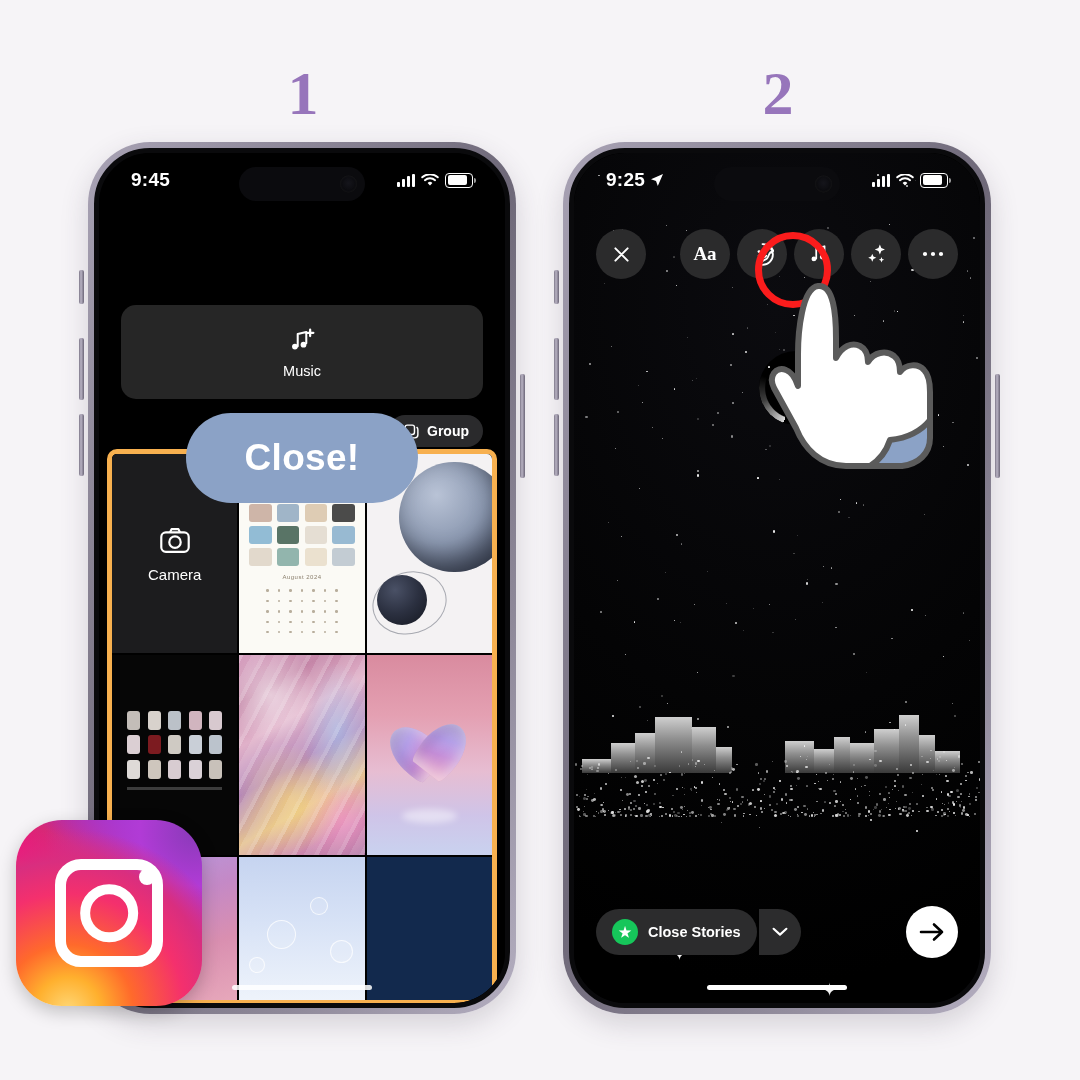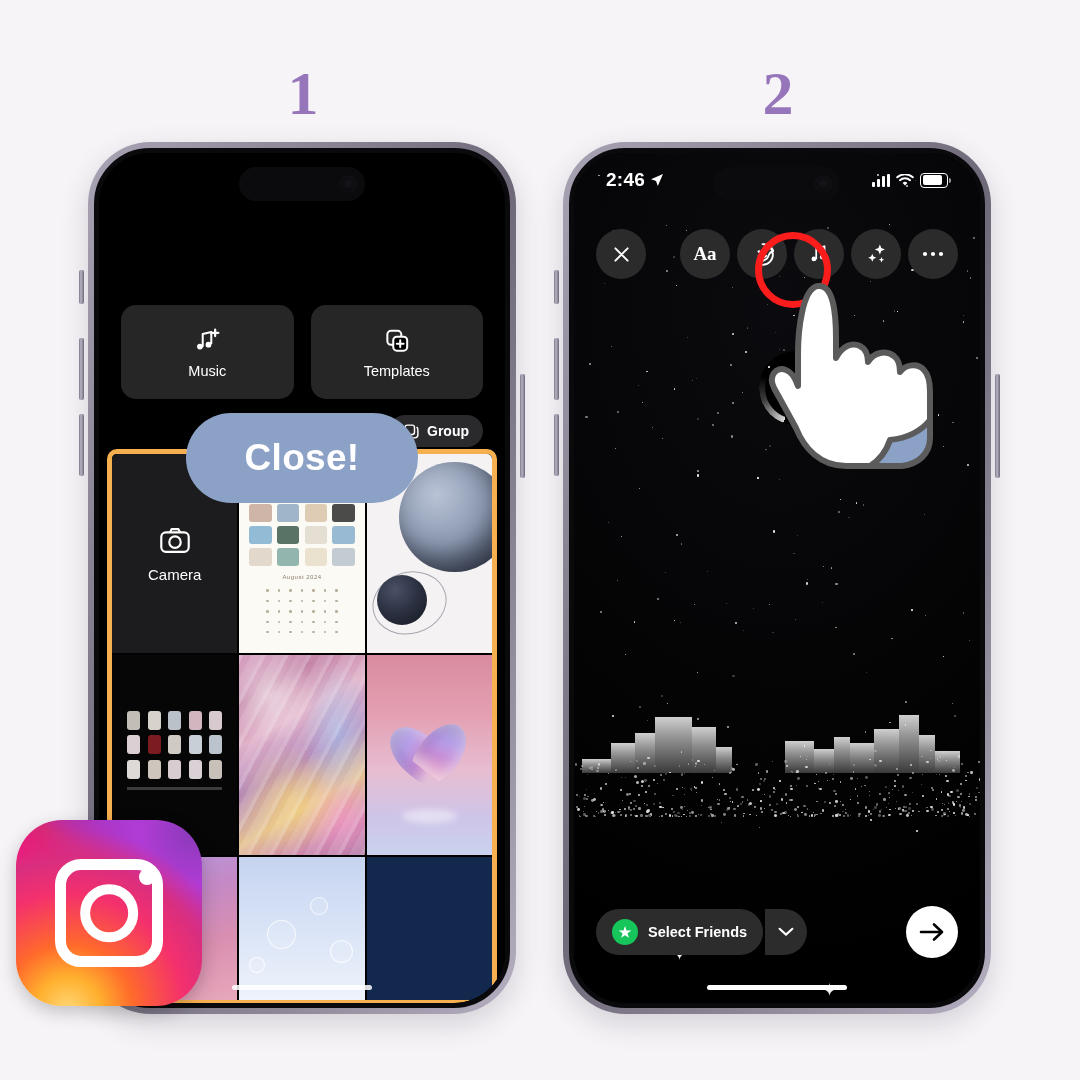--- a/index.html
+++ b/index.html
@@ -264,42 +264,53 @@
 
   <div class="phone" id="phone1">
     <div class="btn-side left-btn silent"></div>
     <div class="btn-side left-btn volup"></div>
     <div class="btn-side left-btn voldn"></div>
     <div class="btn-side right-btn power"></div>
 
     <div class="phone-inner">
       <div class="screen">
 
+        <div class="statusbar">
+          <div class="clock">9:45</div>
+          <div class="status-right">
+            <span class="sig">
+                <i></i>
+                <i></i>
+                <i></i>
+                <i></i>
+              </span>
+            <svg width="18" height="13" viewBox="0 0 18 13">
+              <path d="M9 11.6 6.6 8.9a3.6 3.6 0 0 1 4.8 0Z" fill="#fff"></path>
+              <path d="M3.9 6.2a7.6 7.6 0 0 1 10.2 0" stroke="#fff" stroke-width="1.9" fill="none" stroke-linecap="round"></path>
+              <path d="M1.2 3.3a11.6 11.6 0 0 1 15.6 0" stroke="#fff" stroke-width="1.9" fill="none" stroke-linecap="round"></path>
+            </svg>
+            <span class="batt">
+                <i></i>
+              </span>
+          </div>
+        </div>
         <div class="dyn-island">
             <span class="dyn-cam"></span>
           </div>
 
 
         <div class="tiles">
           <div class="tile">
             <svg width="30" height="30" viewBox="0 0 28 28">
               <path d="M10 19V7.5l8-1.8V16" stroke="#fff" stroke-width="1.9" fill="none" stroke-linecap="round" stroke-linejoin="round"></path>
               <circle cx="7.4" cy="19.2" r="2.7" fill="#fff"></circle>
               <circle cx="15.4" cy="17.4" r="2.7" fill="#fff"></circle>
               <path d="M21.6 3.4v6M18.6 6.4h6" stroke="#fff" stroke-width="2.1" stroke-linecap="round"></path>
             </svg>
             <span>Music</span>
-          </div>
-          <div class="tile">
-            <svg width="30" height="30" viewBox="0 0 28 28">
-              <rect x="5" y="4.5" width="13" height="13" rx="3.4" fill="none" stroke="#fff" stroke-width="1.9"></rect>
-              <rect x="10.5" y="10" width="13" height="13" rx="3.4" fill="#000" stroke="#fff" stroke-width="1.9"></rect>
-              <path d="M17 13.3v6.4M13.8 16.5h6.4" stroke="#fff" stroke-width="1.9" stroke-linecap="round"></path>
-            </svg>
-            <span>Templates</span>
           </div>
         </div>
 
         <div class="select-chip">
           <svg width="17" height="17" viewBox="0 0 20 20">
             <rect x="2.5" y="2.5" width="11" height="11" rx="2.6" fill="none" stroke="#fff" stroke-width="1.7"></rect>
             <path d="M16.4 5.2c.7.6 1.1 1.5 1.1 2.6v6.1a3.6 3.6 0 0 1-3.6 3.6H7.8c-1.1 0-2-.4-2.6-1.1" fill="none" stroke="#fff" stroke-width="1.7" stroke-linecap="round"></path>
           </svg>
           <span>Group</span>
         </div>
@@ -1083,21 +1094,21 @@
             <div class="star" style="width: 1px; height: 1px; left: 91%; top: 59.2%; opacity: 0.95;"></div>
             <div class="star" style="width: 1.3px; height: 1.3px; left: 54%; top: 47%; opacity: 0.27;"></div>
             <div class="star" style="width: 0.7px; height: 0.7px; left: 68.6%; top: 35.3%; opacity: 0.26;"></div>
             <div class="star" style="width: 1.4px; height: 1.4px; left: 19.1%; top: 32.2%; opacity: 0.55;"></div>
             <div class="star" style="width: 2.3px; height: 2.3px; left: 41.9%; top: 2.4%; opacity: 0.34;"></div>
             <div class="star" style="width: 1.9px; height: 1.9px; left: 42.5%; top: 20.5%; opacity: 0.3;"></div>
           </div>
 
         <div class="statusbar">
           <div class="clock">
-            <span>2:46</span>
+            <span>9:25</span>
             <svg width="14" height="14" viewBox="0 0 14 14">
               <path d="M13 1 1 6.2l5 1.8 1.8 5z" fill="#fff"></path>
             </svg>
           </div>
           <div class="status-right">
             <span class="sig">
                 <i></i>
                 <i></i>
                 <i></i>
                 <i></i>
@@ -1154,21 +1165,21 @@
                   <circle cx="12" cy="4" r="2.1" fill="#fff"></circle>
                   <circle cx="20" cy="4" r="2.1" fill="#fff"></circle>
               </svg>
             </div>
           </div>
         </div>
 
         <div class="bottom-bar">
           <div class="pill">
             <span class="cf-star">★</span>
-            <span>Select Friends</span>
+            <span>Close Stories</span>
           </div>
           <div class="chev">
             <svg width="16" height="10" viewBox="0 0 16 10">
               <path d="M1.6 1.8 8 7.6l6.4-5.8" stroke="#fff" stroke-width="2.1" fill="none" stroke-linecap="round" stroke-linejoin="round"></path>
             </svg>
           </div>
           <div class="send">
             <svg width="26" height="22" viewBox="0 0 26 22">
               <path d="M2 11h21M15 3.5 23 11l-8 7.5" stroke="#000" stroke-width="2.6" fill="none" stroke-linecap="round" stroke-linejoin="round"></path>
             </svg>

